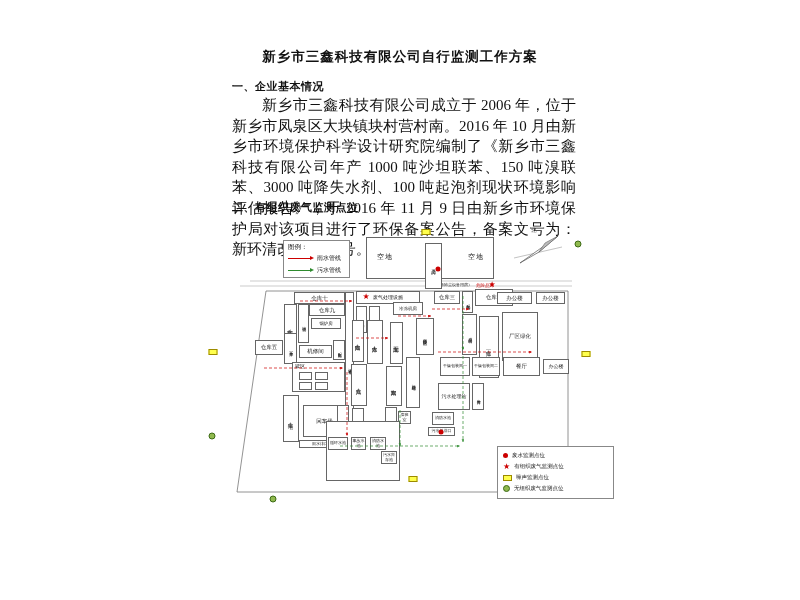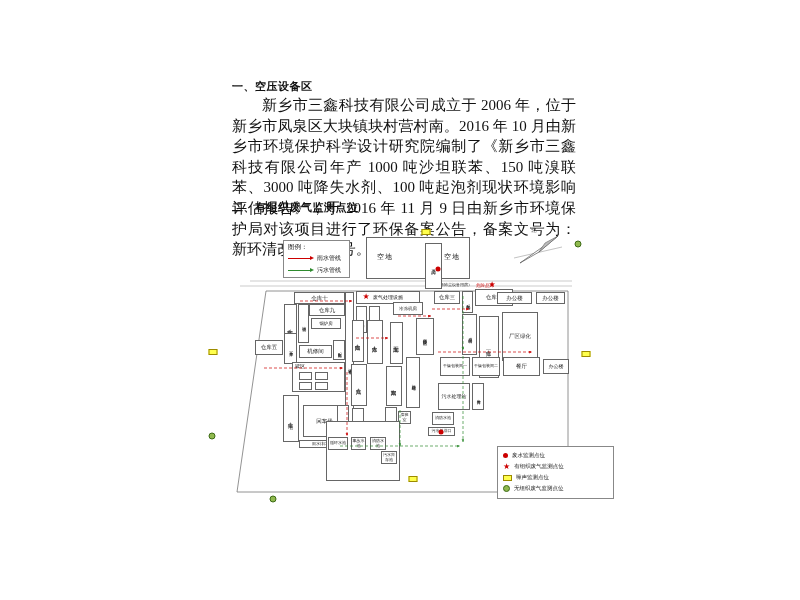--- a/index.html
+++ b/index.html
@@ -28,34 +28,35 @@
   #legend-pipes{left:283px;top:240px;width:67px;height:38px;padding:2px 4px;font-size:6px;}
   #legend-pipes .lg-title{font-size:6.5px;}
   .pl-row{display:flex;align-items:center;height:12px;gap:3px;}
   .pl-line{display:inline-block;width:22px;height:1px;position:relative;}
   .pl-arrow{display:inline-block;width:0;height:0;border-top:2px solid transparent;
             border-bottom:2px solid transparent;border-left:4px solid #000;margin-left:-3px;}
   #legend-points{left:497px;top:446px;width:117px;height:53px;padding:3px 5px;font-size:5.5px;}
   .pt-row{display:flex;align-items:center;height:11px;gap:4px;}
   .sw{display:inline-block;flex:0 0 auto;}
   
-  #gate-box{position:absolute;left:366px;top:237px;width:104px;height:42px;border:0.5px solid #666;box-sizing:border-box;}
+  #gate-box{position:absolute;left:366px;top:237px;width:128px;height:42px;border:0.5px solid #666;box-sizing:border-box;}
   #gate-box .oa{position:absolute;top:14px;font-size:7px;letter-spacing:1px;}
   #gate-box .oa.l{left:10px;} #gate-box .oa.r{right:9px;}
   #gatehouse{position:absolute;left:58px;top:5px;width:17px;height:46px;border:0.5px solid #666;
              background:#fff;writing-mode:vertical-rl;text-orientation:upright;font-size:4.5px;
              display:flex;align-items:center;justify-content:center;box-sizing:border-box;}
   .compass-label{position:absolute;left:531px;top:227px;font-size:5.5px;color:#555;}
 </style>
 </head>
 <body>
 
 <div id="doc">
 
-  <div class="h-sec" style="top:79px;">一、空压设备区</div>
+  <div class="title">新乡市三鑫科技有限公司自行监测工作方案</div>
+  <div class="h-sec" style="top:79px;">一、企业基本情况</div>
   <div class="para">新乡市三鑫科技有限公司成立于 2006 年，位于新乡市凤泉区大块镇块村营村南。2016 年 10 月由新乡市环境保护科学设计研究院编制了《新乡市三鑫科技有限公司年产 1000 吨沙坦联苯、150 吨溴联苯、3000 吨降失水剂、100 吨起泡剂现状环境影响评估报告》，于 2016 年 11 月 9 日由新乡市环境保护局对该项目进行了环保备案公告，备案文号为：新环清改备 第 2 号。</div>
   <div class="h-sec" style="top:200px;">二、有组织废气监测点位</div>
 
   <svg class="layer" id="boundary-svg">
     <line x1="250" y1="281" x2="572" y2="281" stroke="#aaa" stroke-width="0.6"></line>
     <line x1="240" y1="286" x2="572" y2="286" stroke="#aaa" stroke-width="0.6"></line>
     <polygon points="266,291 568,291 568,492 237,492" fill="none" stroke="#777" stroke-width="0.8"></polygon>
     <g>
       <line x1="514" y1="258" x2="562" y2="247" stroke="#999" stroke-width="0.6"></line>
       <polygon points="558,236 520,263 539,252" fill="#fff" stroke="#555" stroke-width="0.7"></polygon>

